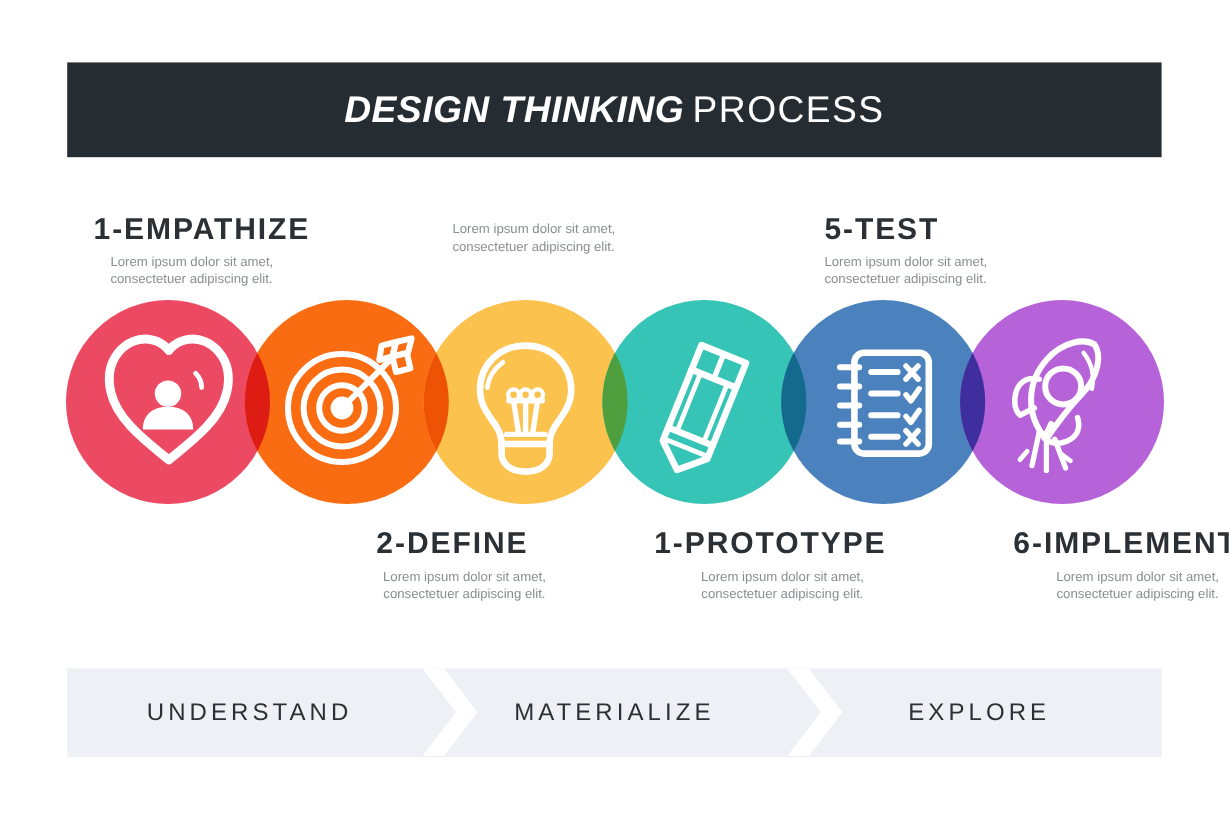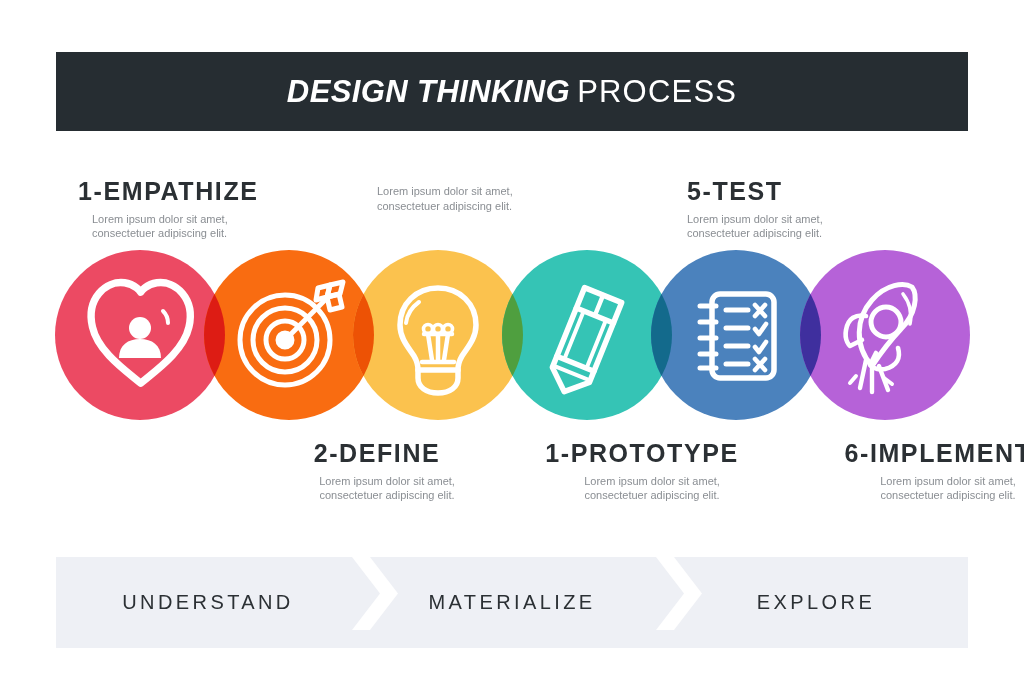--- a/index.html
+++ b/index.html
@@ -91,21 +91,21 @@
     height: 683px;
     pointer-events: none;
   }
 
   
   .phase-banner {
     position: absolute;
     left: 56px;
     top: 557px;
     width: 912px;
-    height: 91px;
+    height: 74px;
   }
   .phase-bg {
     position: absolute;
     inset: 0;
     background: #eef0f5;
   }
   .phase-row {
     position: absolute;
     inset: 0;
     display: flex;

